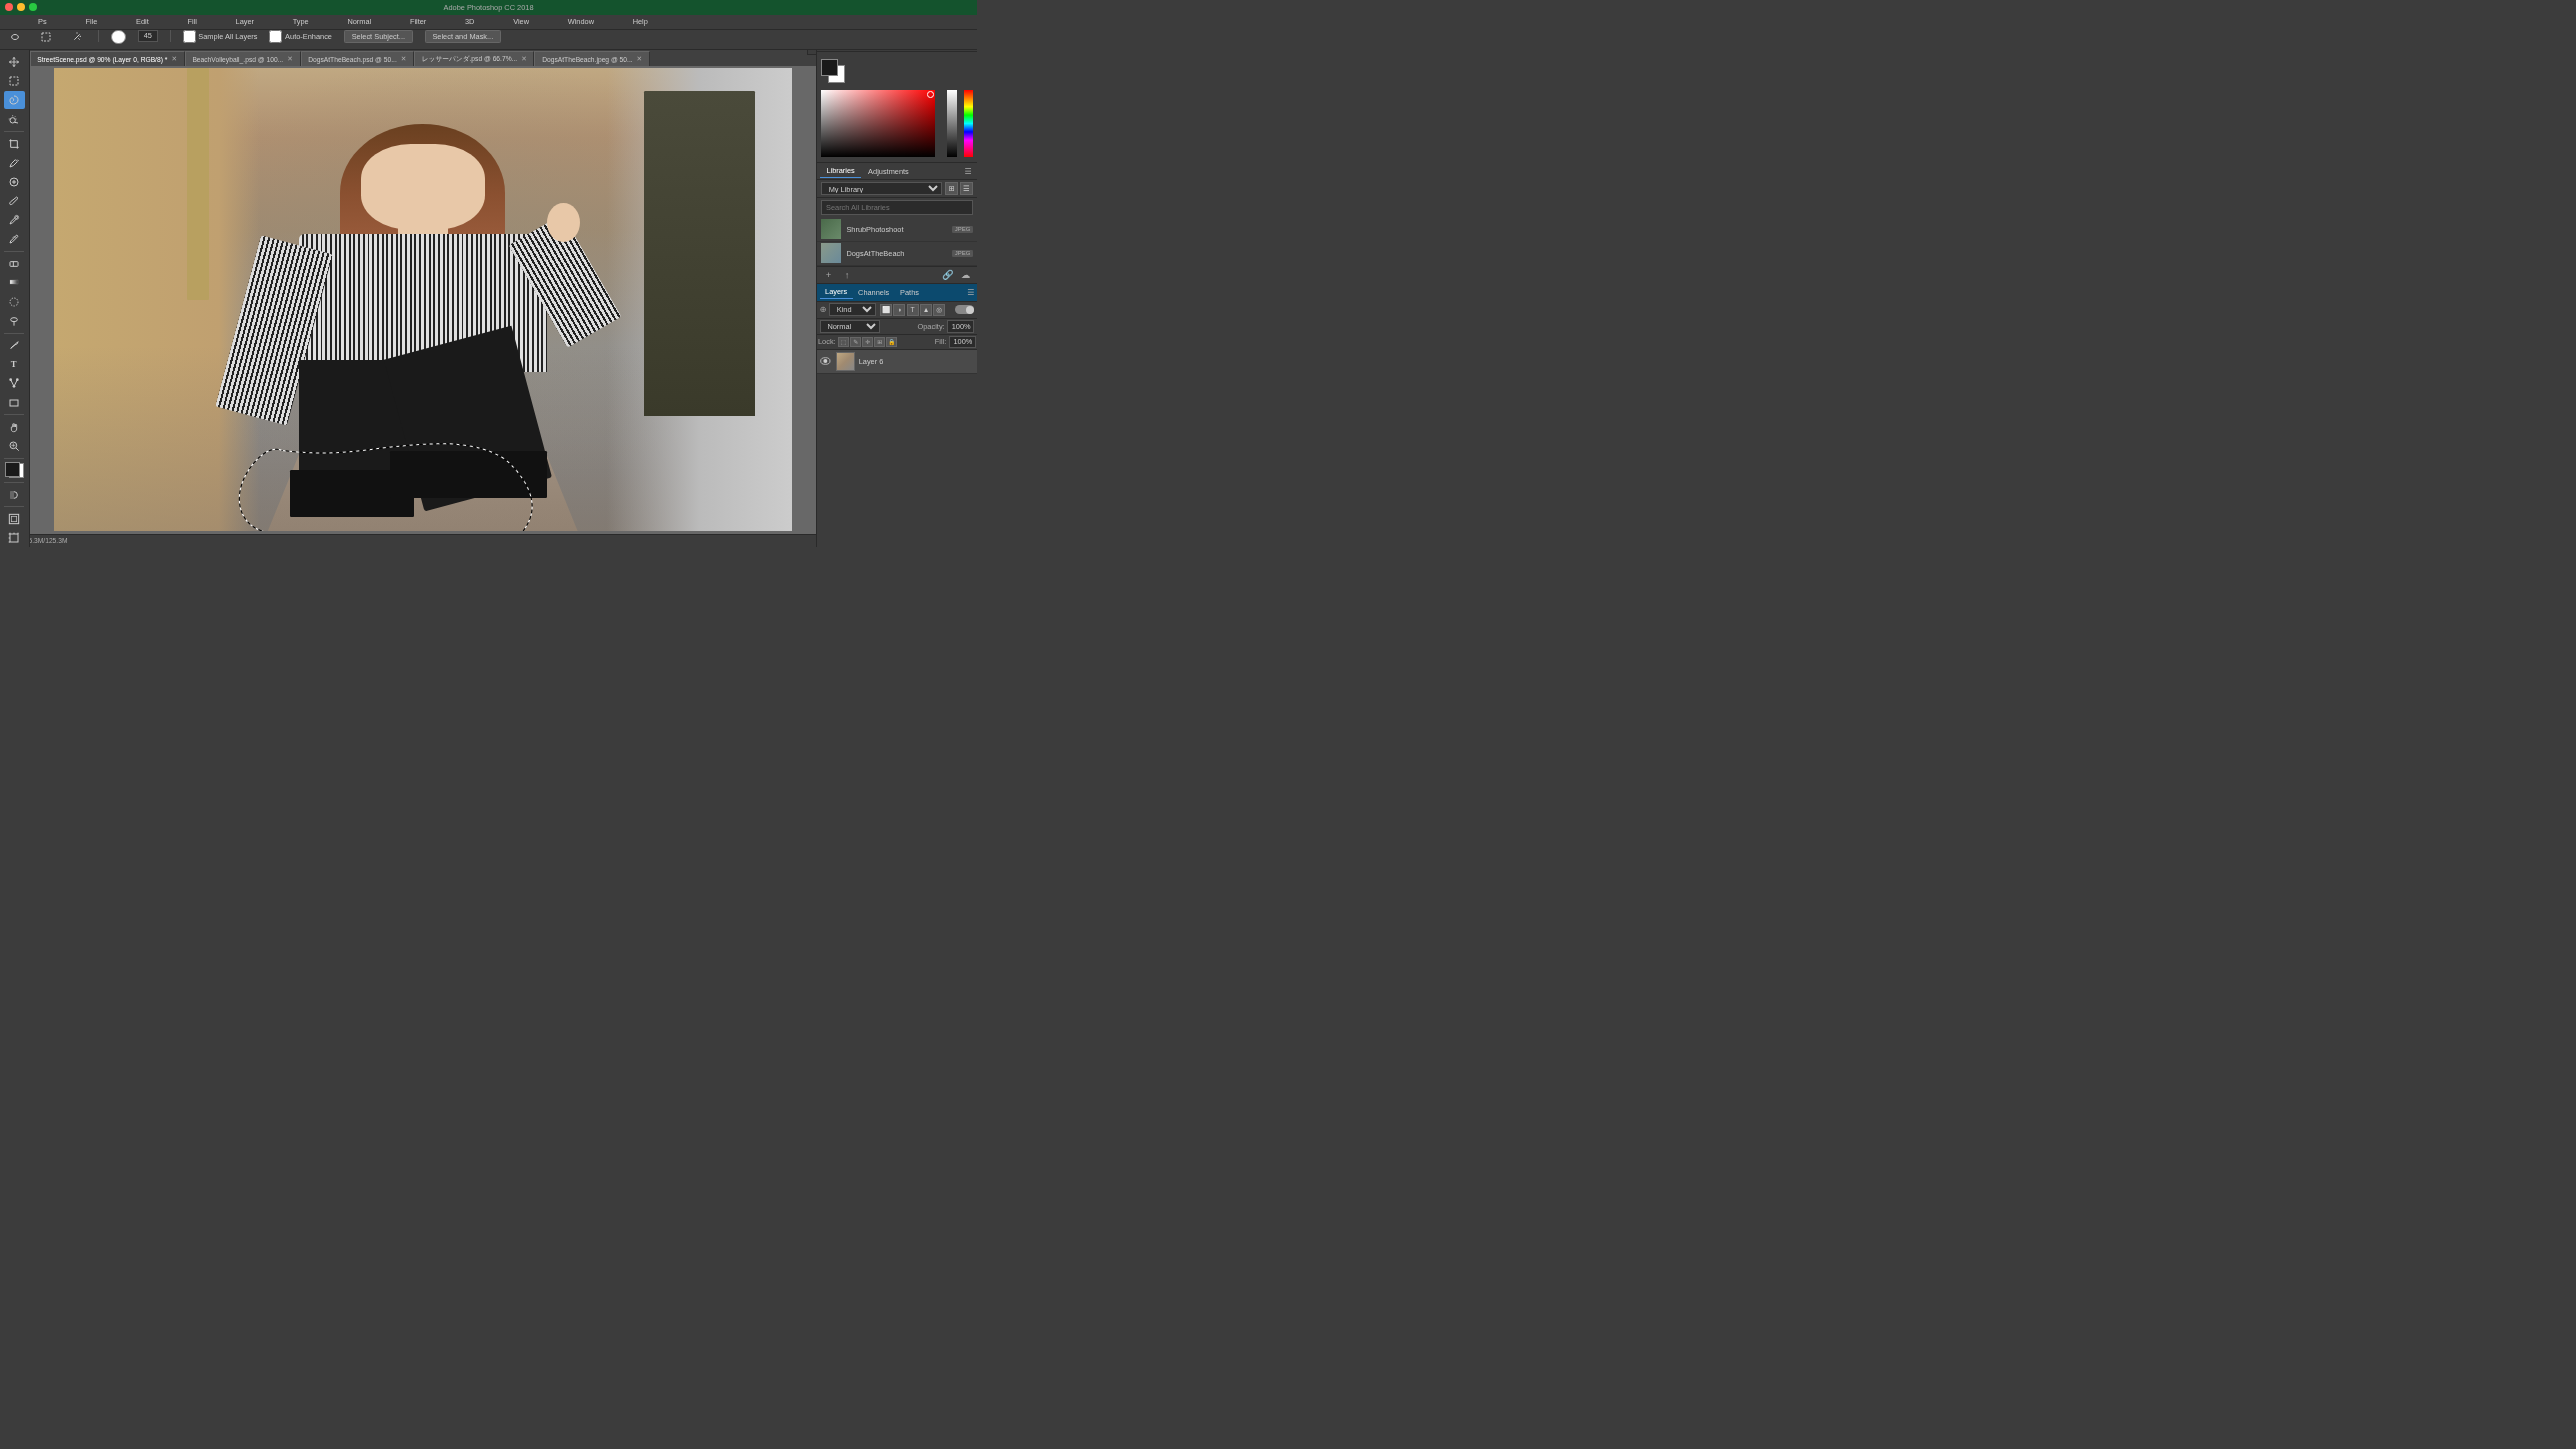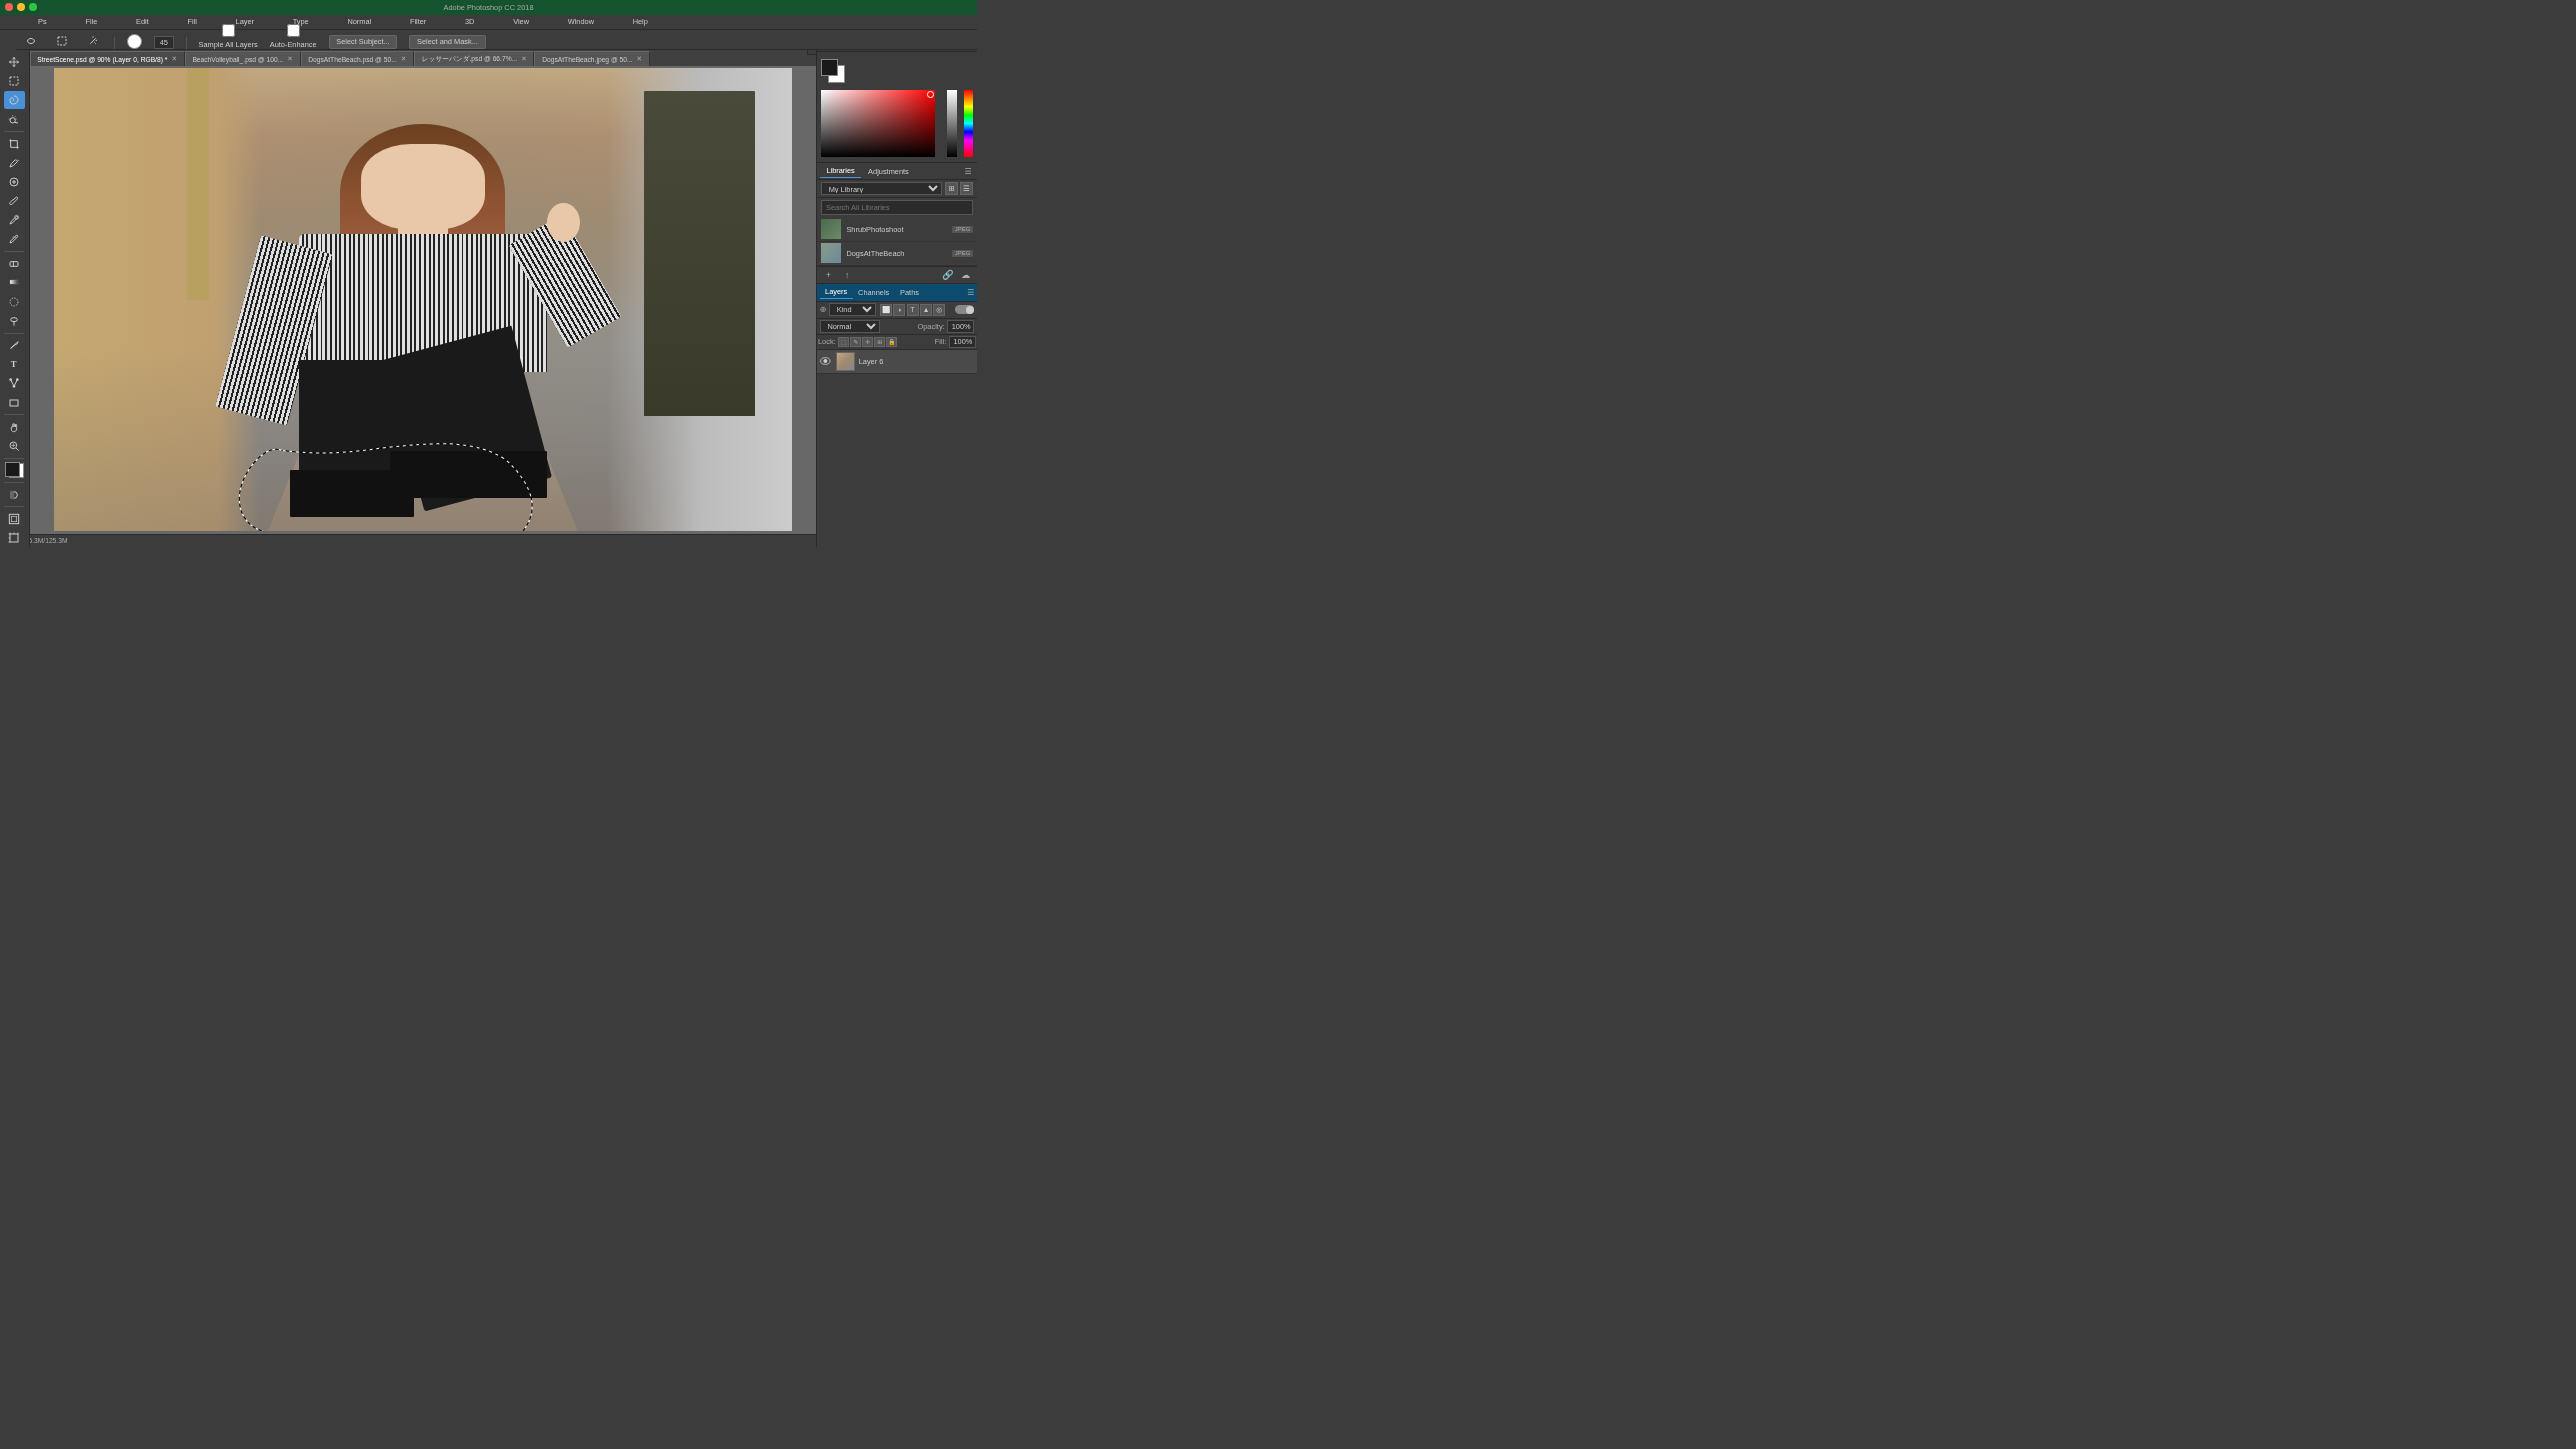--- a/index.html
+++ b/index.html
@@ -61,25 +61,25 @@
       color: #ccc;
       font-size: 7.4px;
       cursor: pointer;
       border-radius: 1.3px;
       margin-left: 28px;
     }
 
     
     #options-bar {
       position: absolute;
-      top: 29.5px; left: 16px; right: 0;
+      top: 29.5px; left: 0; right: 0;
       height: 20px;
       background: #3c3c3c;
       display: flex;
-      align-items: flex-end;
+      align-items: flex-start;
       padding: 0 5.4px;
       gap: 12px;
       z-index: 100;
       border-bottom: 0.7px solid #2a2a2a;
     }
     .options-tool-icon {
       width: 19px; height: 14.8px;
       display: flex; align-items: center; justify-content: center;
       color: #ccc;
       cursor: pointer;
@@ -99,21 +99,21 @@
       background: #2b2b2b;
       border: 0.7px solid #555;
       color: #ccc;
       padding: 0.7px 2.7px;
       font-size: 7.4px;
       width: 20px;
       text-align: center;
     }
     .options-checkbox-label {
       display: flex; align-items: center; gap: 2.7px;
-      font-size: 7.4px; color: #ccc; cursor: pointer; flex-direction: column;
+      font-size: 7.4px; color: #ccc; cursor: pointer;
     }
     .options-checkbox-label input { cursor: pointer; }
     .options-btn {
       background: #555;
       border: 0.7px solid #666;
       color: #ccc;
       padding: 1.3px 6.7px;
       font-size: 7.4px;
       cursor: pointer;
       border-radius: 1.3px;

